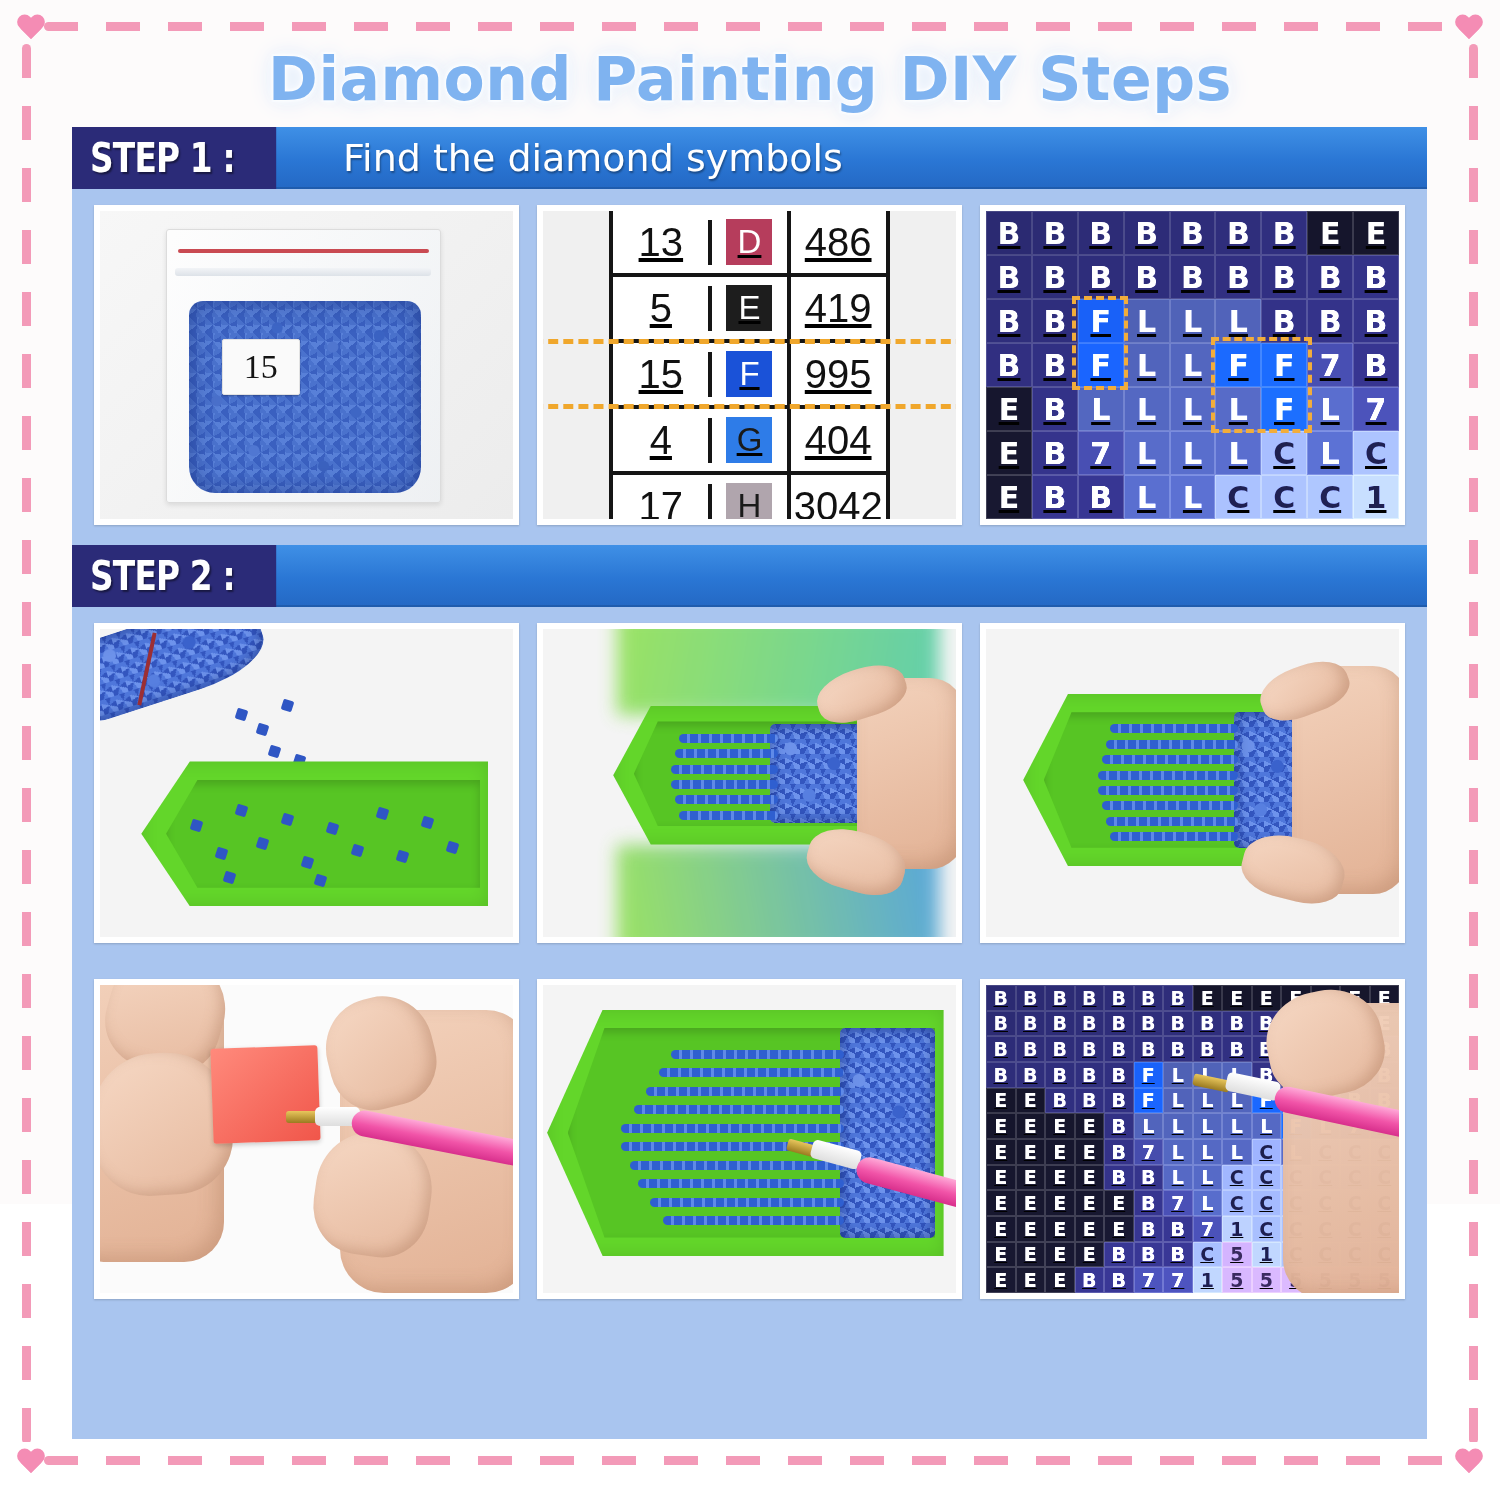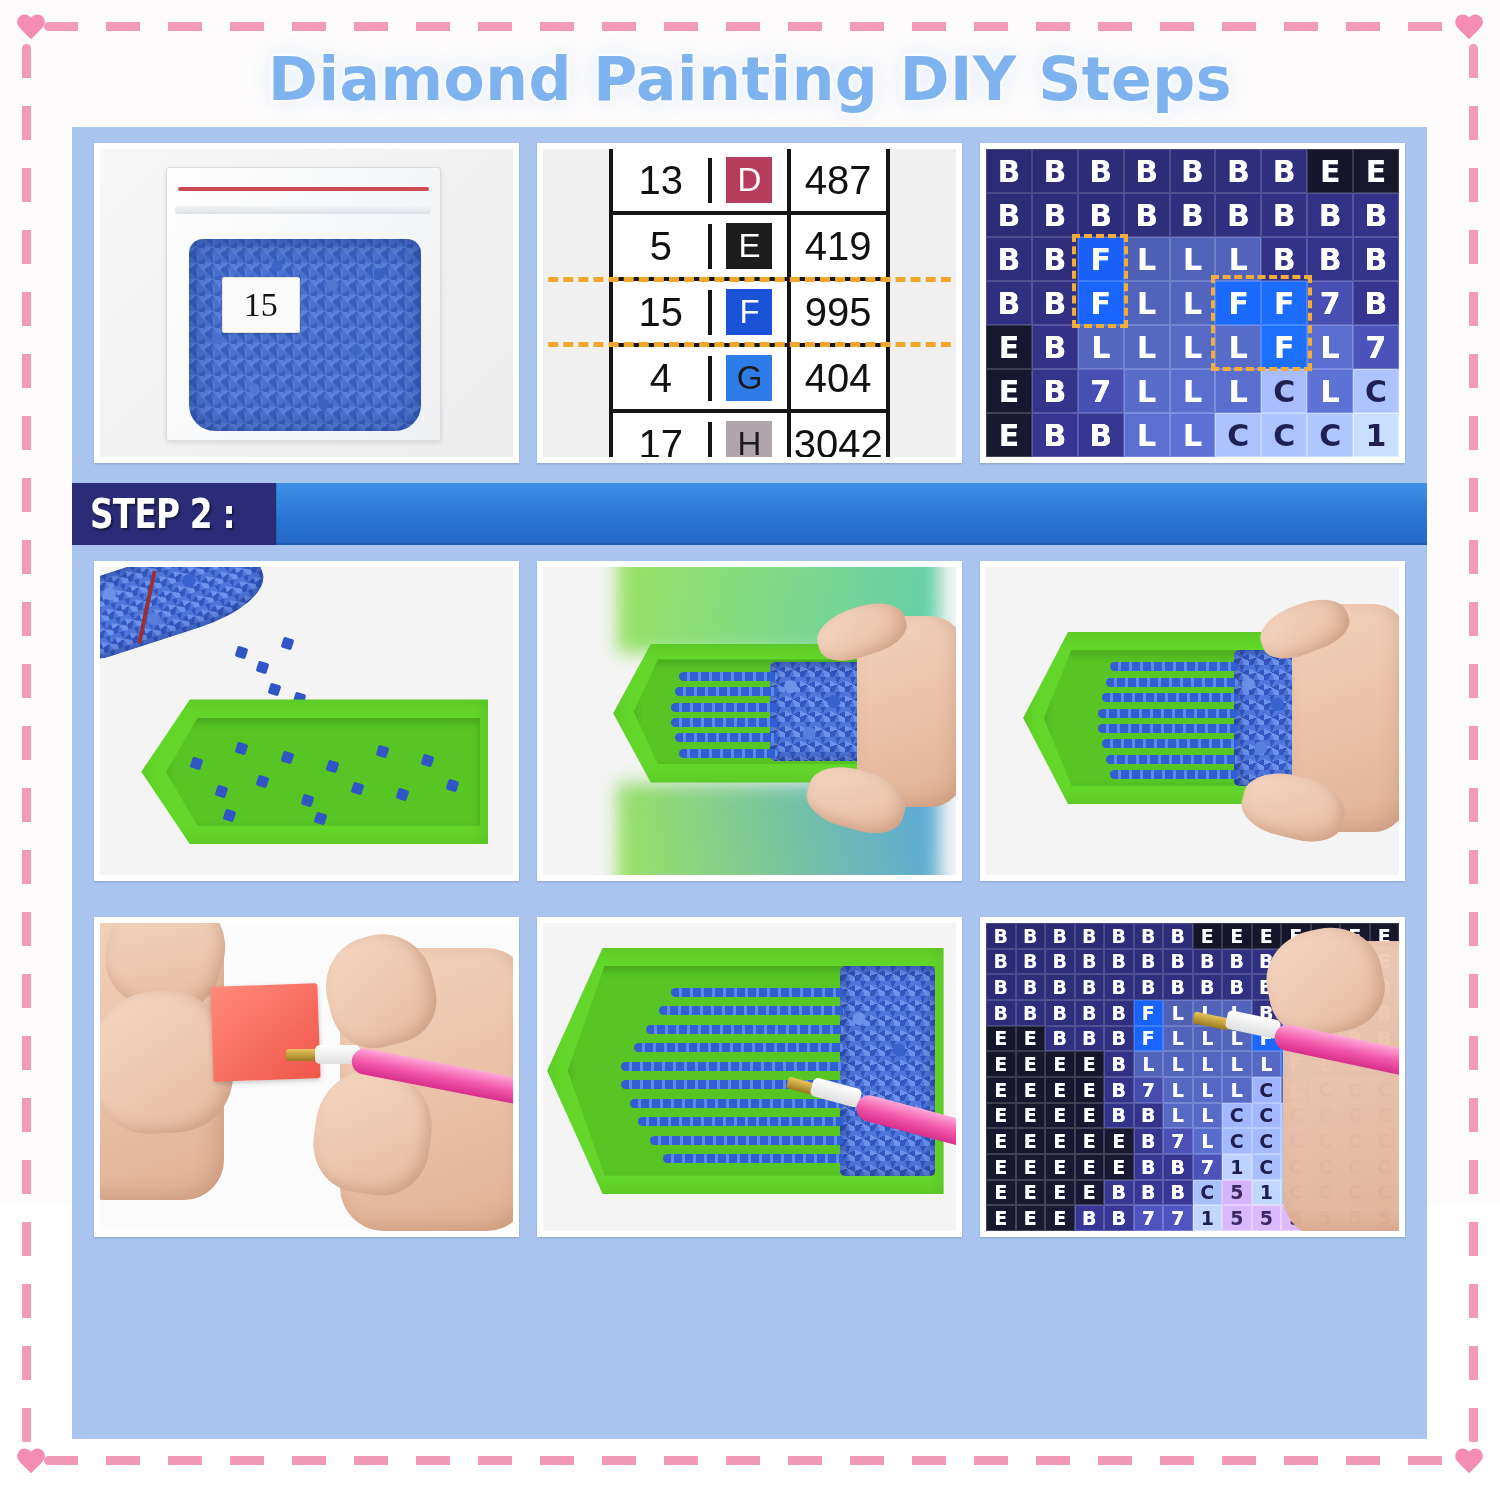--- a/index.html
+++ b/index.html
@@ -73,21 +73,21 @@
     font-size:38px;color:#ffffff;
     font-family:"DejaVu Sans", sans-serif;
     text-shadow:1px 2px 2px rgba(0,0,0,.35);
   }
   .imgrow{display:flex;gap:18px;padding:16px 22px 20px 22px;}
   .imgbox{
     flex:1;background:#ffffff;padding:6px;
     box-sizing:border-box;position:relative;
     box-shadow:0 1px 2px rgba(0,0,0,.18);
   }
-  .photo{position:relative;width:100%;height:308px;overflow:hidden;background:#f2f2f2;}
+  .photo{position:relative;width:100%;height:308px;overflow:hidden;background:#f2f2f2;text-decoration:underline;}
 
   
   .bagscene{width:100%;height:100%;background:linear-gradient(135deg,#f7f7f7,#ececec);position:relative;}
   .bag{
     position:absolute;left:16%;top:6%;width:66%;height:88%;
     background:linear-gradient(115deg,rgba(255,255,255,.82),rgba(238,242,246,.62));
     border:1px solid #dcdcdc;border-radius:3px;
     box-shadow:0 2px 5px rgba(0,0,0,.10);
   }
   .bag-zip{position:absolute;left:4%;right:4%;top:7%;height:4px;background:#c94a52;border-radius:2px;}
@@ -196,20 +196,24 @@
     <div class="heart" style="left:1454px;top:1448px;"></div>
   </div>
 
   <div class="title-wrap">
     <div class="title">Diamond Painting DIY Steps</div>
   </div>
 
   <div class="panel">
 
     <div class="section">
+      <div class="sec-bar">
+        <div class="step-badge">STEP 1 :</div>
+        <div class="sec-title">Find the diamond symbols</div>
+      </div>
 
       <div class="imgrow">
 
         <div class="imgbox">
           <div class="photo">
             <div class="bagscene">
               <div class="bag">
                 <div class="bag-zip"></div>
                 <div class="bag-zip2"></div>
                 <div class="beadmass"></div>
@@ -221,21 +225,21 @@
 
         <div class="imgbox">
           <div class="photo">
             <div class="chart">
               <div class="chart-inner" id="chart-inner">
                   <div class="chart-row">
                     <div class="c-num">13</div>
                     <div class="c-sym">
                       <div class="c-chip" style="background: rgb(182, 61, 92); color: rgb(255, 255, 255);">D</div>
                     </div>
-                    <div class="c-code">487</div>
+                    <div class="c-code">486</div>
                   </div>
                   <div class="chart-row">
                     <div class="c-num">5</div>
                     <div class="c-sym">
                       <div class="c-chip" style="background: rgb(29, 29, 29); color: rgb(255, 255, 255);">E</div>
                     </div>
                     <div class="c-code">419</div>
                   </div>
                   <div class="chart-row">
                     <div class="c-num">15</div>

